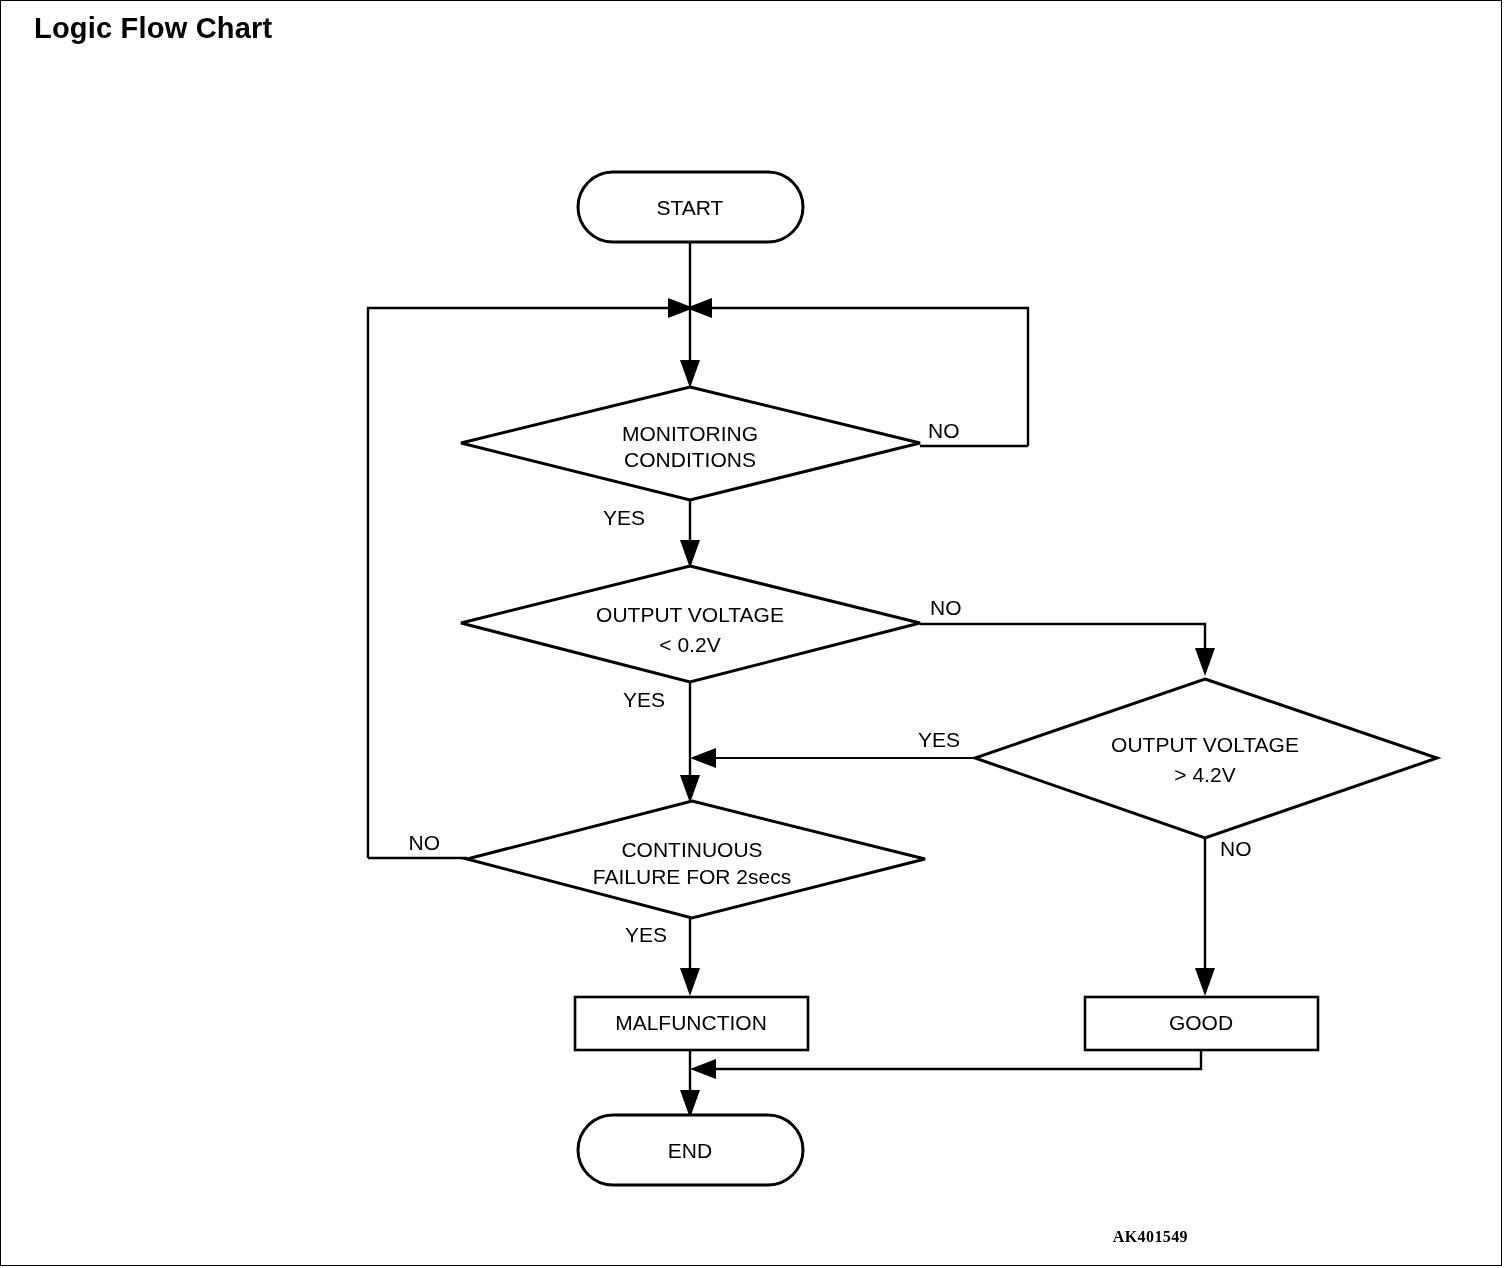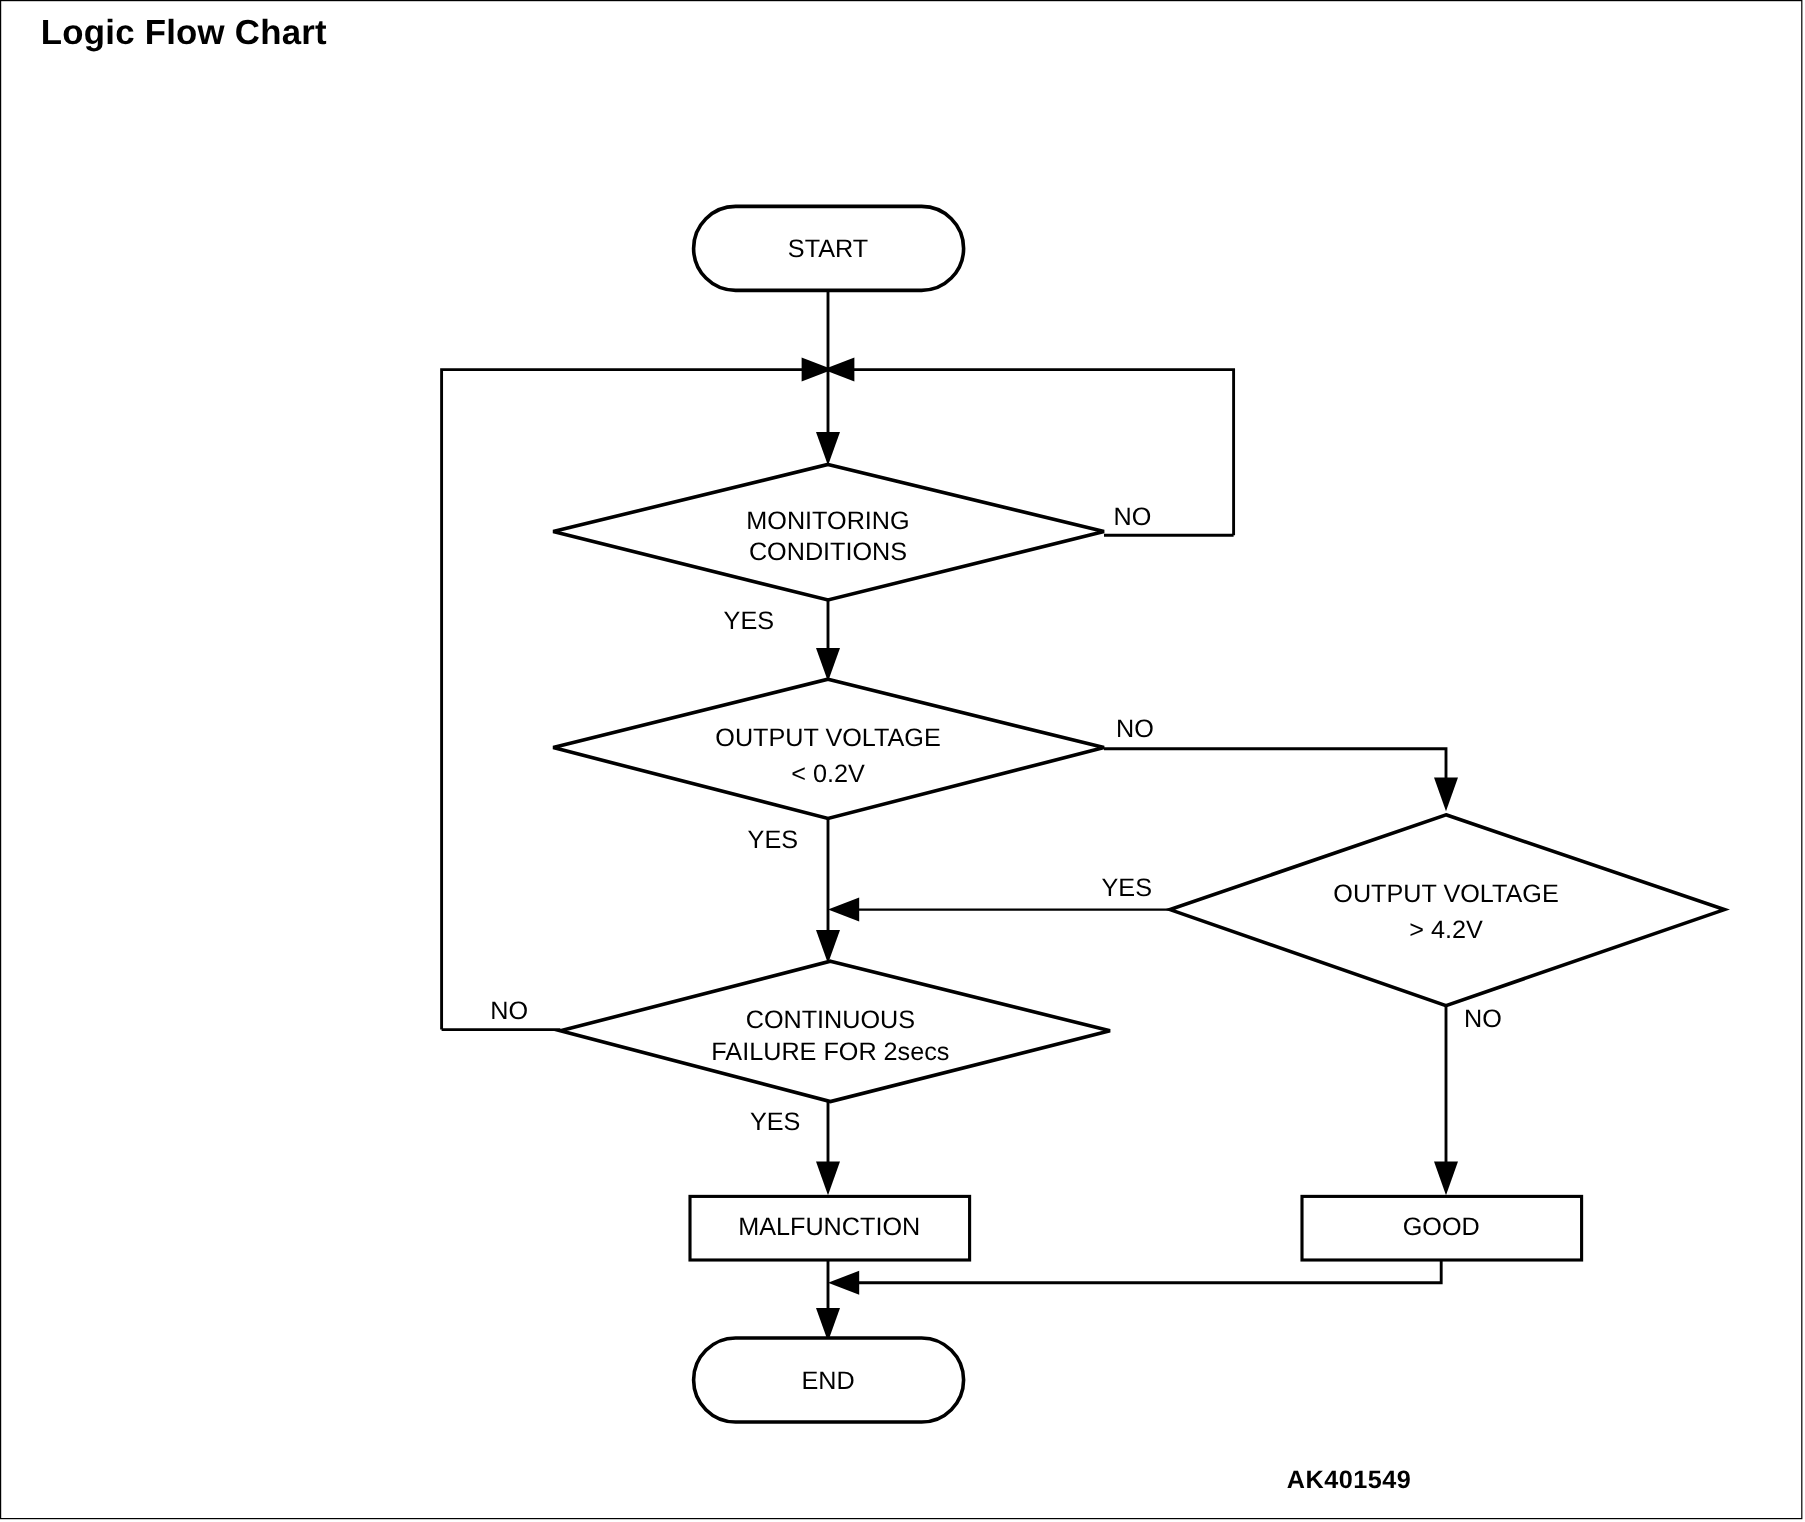--- a/index.html
+++ b/index.html
@@ -36,26 +36,26 @@
     position: absolute;
     left: 34px;
     top: 12px;
     font-size: 29px;
     font-weight: bold;
     letter-spacing: 0.2px;
     font-family: "Liberation Sans", sans-serif;
   }
   .ref-code {
     position: absolute;
-    right: 52px;
+    right: 40px;
     bottom: 22px;
-    font-size: 21px;
+    font-size: 16px;
     font-weight: bold;
     letter-spacing: 0.4px;
-    font-family: Liberation Sans, sans-serif;
+    font-family: Liberation Serif, serif;
   }
   .chart-svg {
     position: absolute;
     left: 0;
     top: 0;
     width: 1504px;
     height: 1268px;
   }
   svg text {
     font-family: "Liberation Sans", sans-serif;

